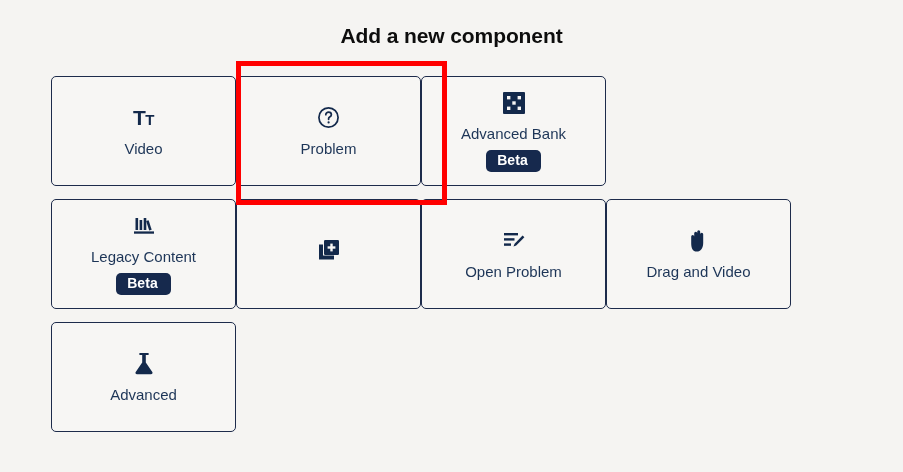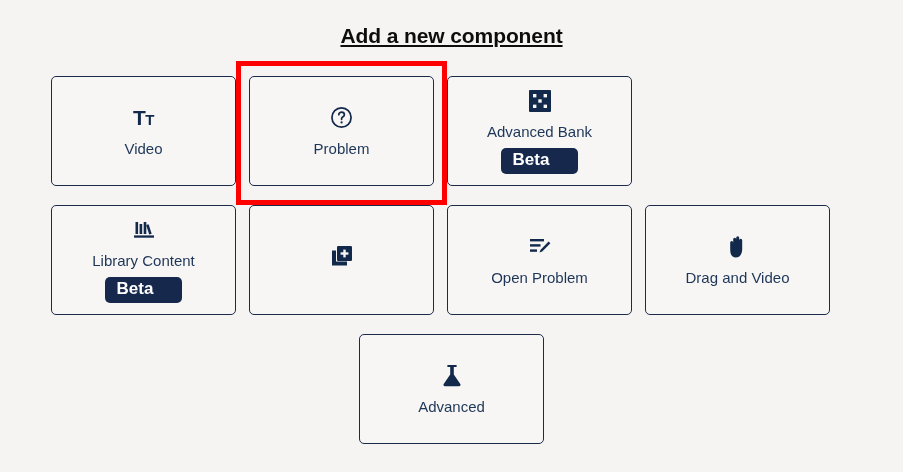--- a/index.html
+++ b/index.html
@@ -18,35 +18,33 @@
   #page-title {
     position: absolute;
     top: 24px;
     left: 0;
     width: 903px;
     text-align: center;
     font-size: 21px;
     font-weight: bold;
     color: #0d0d0d;
     letter-spacing: -0.1px;
-    text-decoration: underline;
   }
   #component-grid {
     position: absolute;
     top: 76px;
     left: 51px;
     width: 801px;
   }
   .grid-row {
     display: flex;
-    gap: 13px;
-    margin-bottom: 19px;
+    margin-bottom: 13px;
   }
   .grid-row.centered {
-    justify-content: center;
+    justify-content: flex-start;
   }
   .component-card {
     width: 185px;
     height: 110px;
     box-sizing: border-box;
     background: #f7f6f4;
     border: 1.5px solid #1d2b4b;
     border-radius: 5px;
     display: flex;
     flex-direction: column;
@@ -67,23 +65,23 @@
   .card-label {
     font-size: 15px;
     color: #1d3557;
     line-height: 1.2;
     text-align: center;
   }
   .beta-badge {
     margin-top: 7px;
     background: #16294d;
     color: #ffffff;
-    font-size: 17px;
+    font-size: 14px;
     font-weight: bold;
-    padding: 3px 28px 4px 11px;
+    padding: 3px 13px 4px 11px;
     border-radius: 5px;
     line-height: 1.1;
     letter-spacing: 0.1px;
   }
   .text-icon-glyph {
     font-size: 21px;
     font-weight: bold;
     color: #13294b;
     line-height: 1;
     letter-spacing: -0.5px;
@@ -153,21 +151,21 @@
     <div class="component-card">
       <span class="card-icon">
         <svg width="22" height="20" viewBox="0 0 22 20">
           <rect x="2.5" y="2" width="2.6" height="12" fill="#13294b"></rect>
           <rect x="6.6" y="4" width="2.6" height="10" fill="#13294b"></rect>
           <rect x="10.7" y="2" width="2.6" height="12" fill="#13294b"></rect>
           <rect x="14.6" y="4.3" width="2.6" height="10" fill="#13294b" transform="rotate(-18 15.9 9.3)"></rect>
           <rect x="1" y="15.4" width="20" height="2.3" fill="#13294b"></rect>
         </svg>
       </span>
-      <span class="card-label">Library Content</span>
+      <span class="card-label">Legacy Content</span>
       <span class="beta-badge">Beta</span>
     </div>
 
     <div class="component-card">
       <span class="card-icon">
         <svg width="22" height="22" viewBox="0 0 22 22">
           <path d="M1 5.5 h4 v11 h11 v4 H1 Z" fill="#13294b"></path>
           <rect x="6" y="1" width="15" height="15" rx="1.2" fill="#13294b"></rect>
           <rect x="12.3" y="4.6" width="2.4" height="7.8" fill="#f7f6f4"></rect>
           <rect x="9.6" y="7.3" width="7.8" height="2.4" fill="#f7f6f4"></rect>

